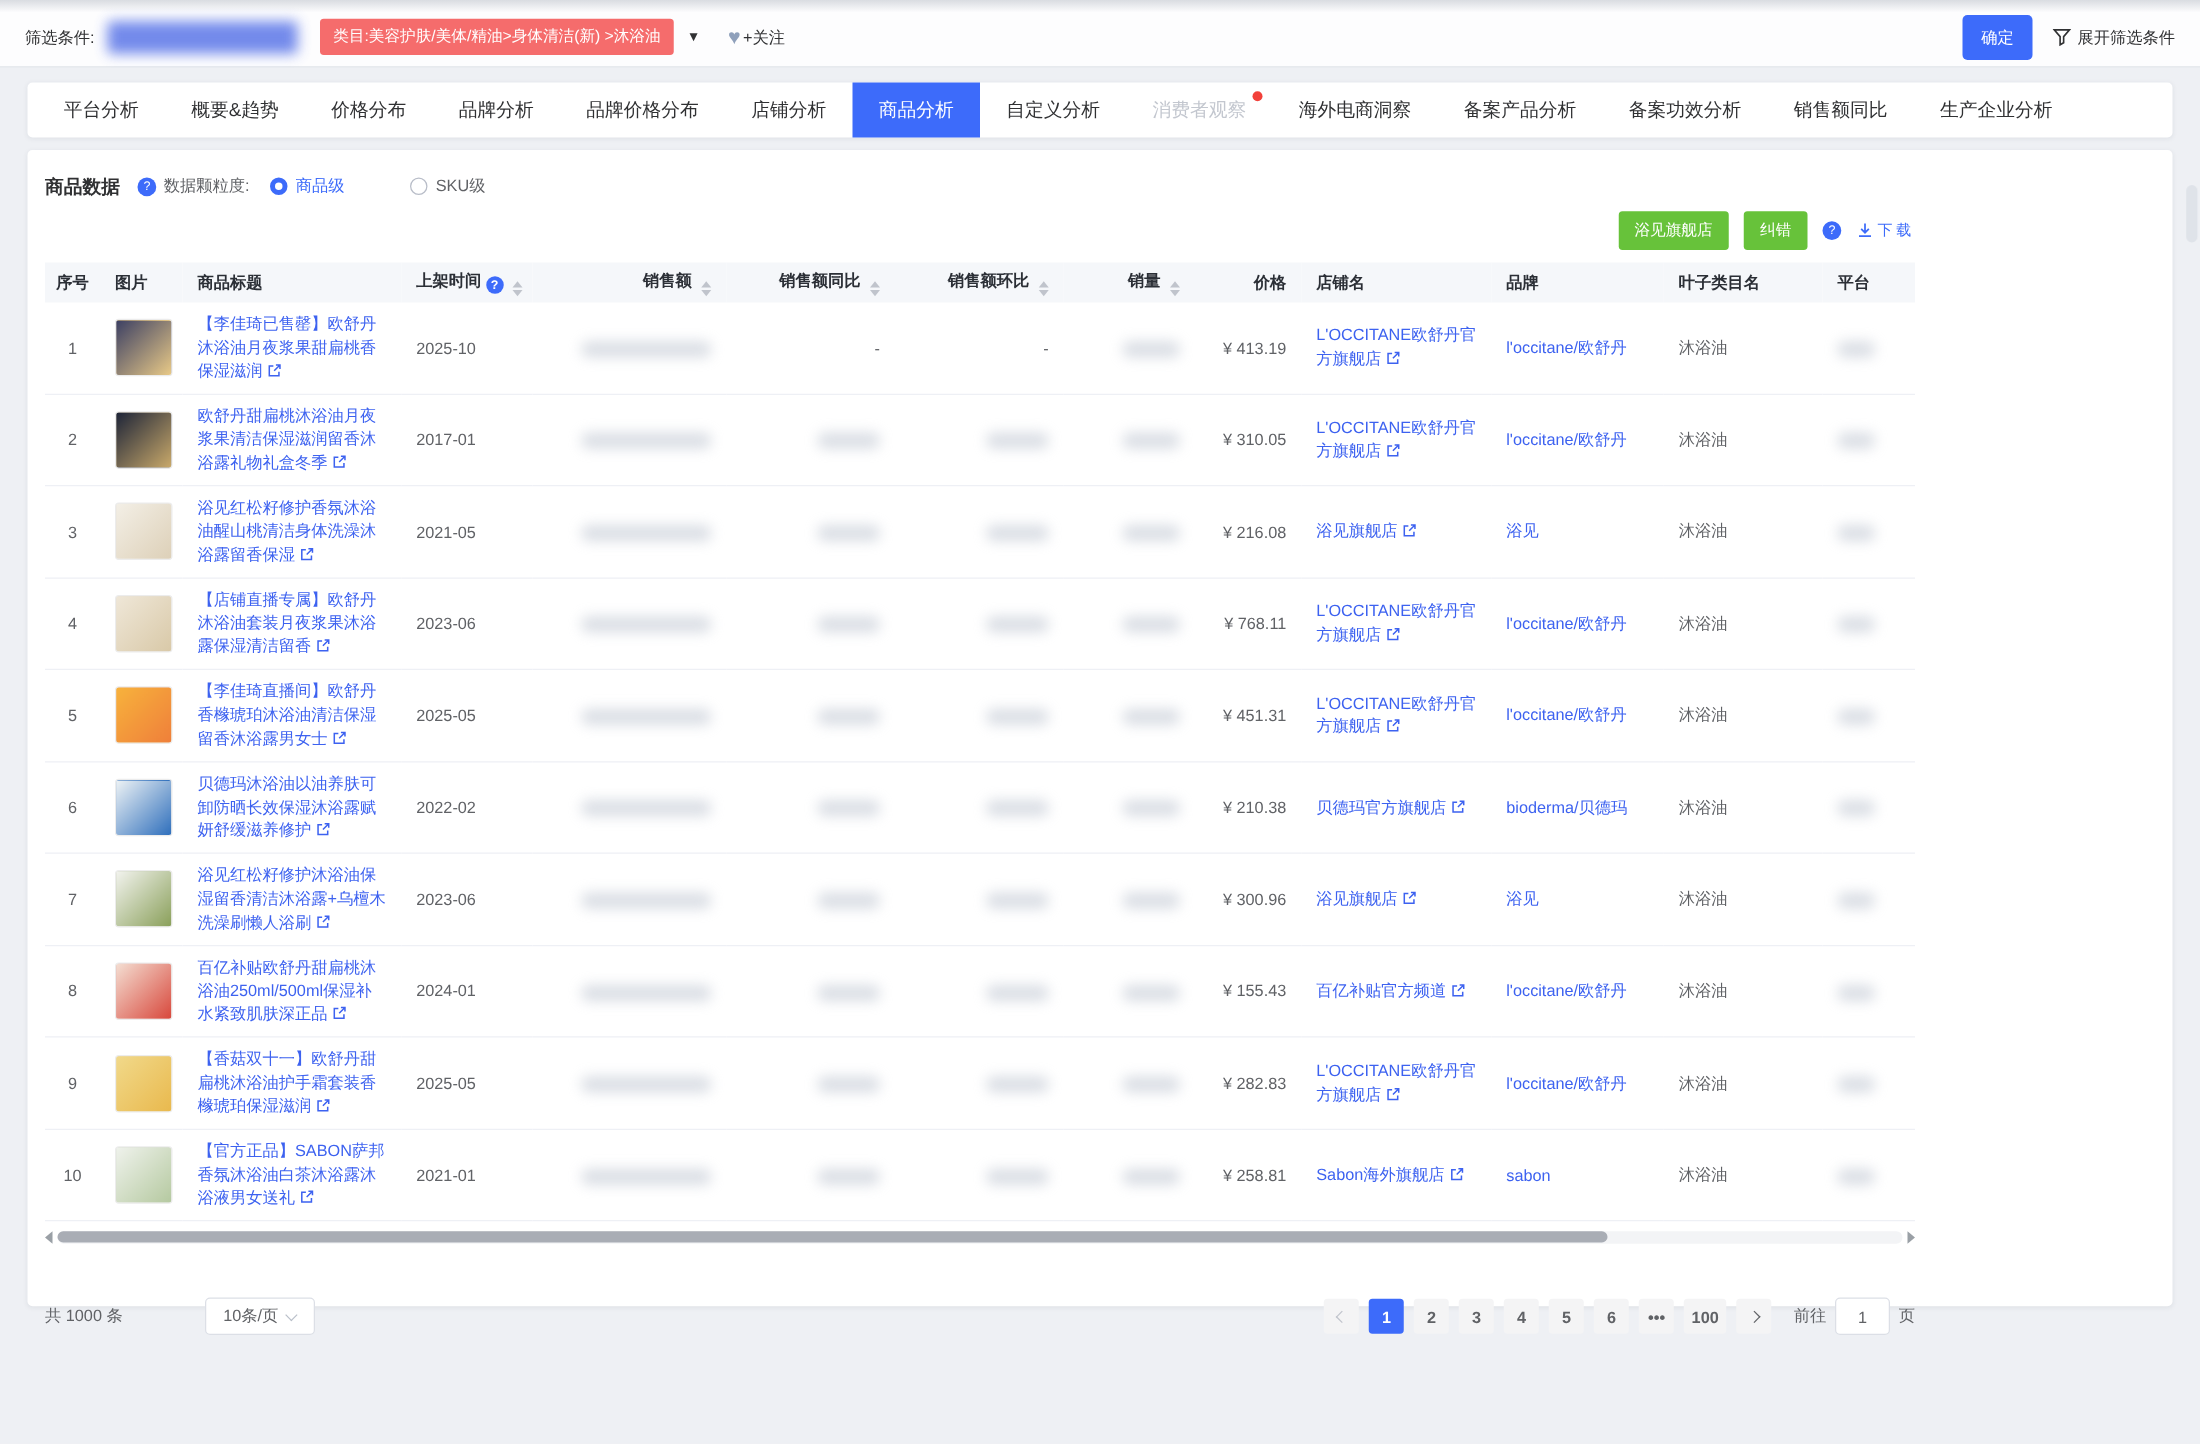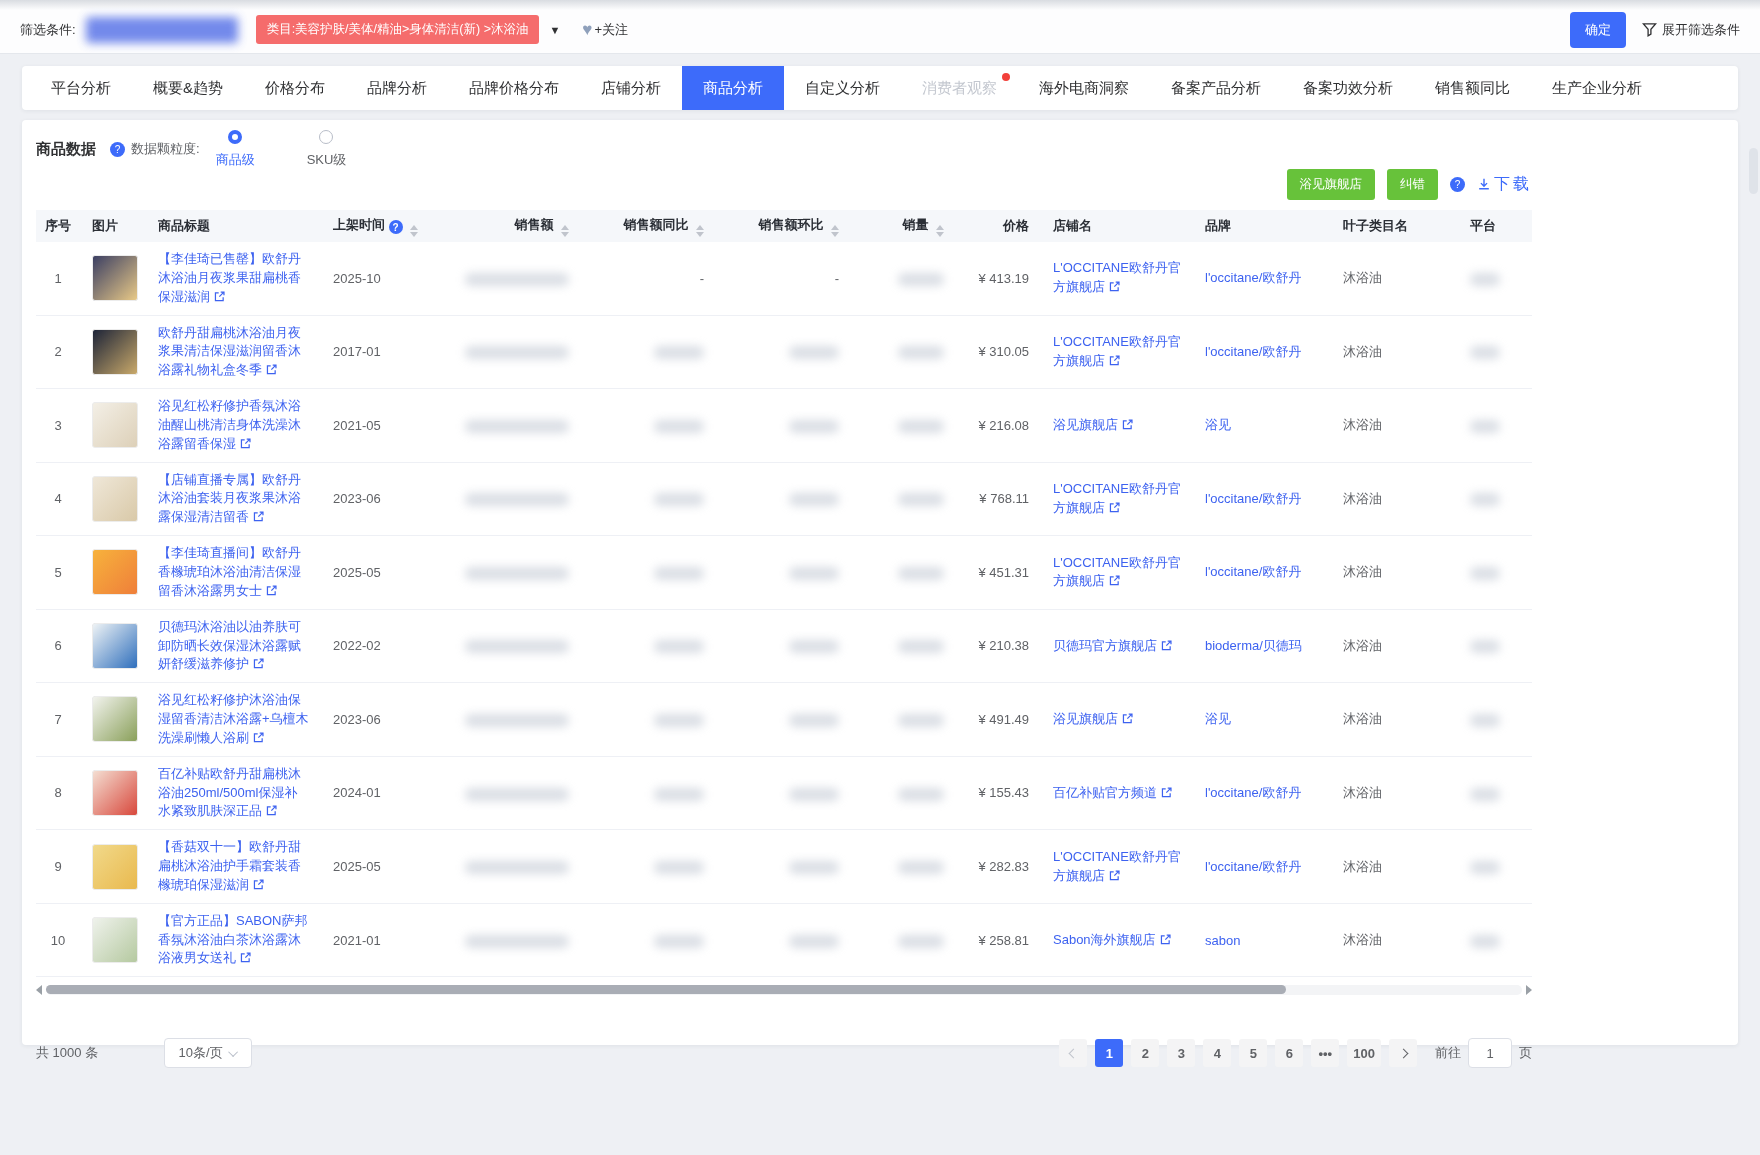--- a/index.html
+++ b/index.html
@@ -42,33 +42,33 @@
   
   .card { margin:10px 22px 0; background:#fff; border-radius:4px;
     box-shadow:0 1px 4px rgba(31,45,61,.07); padding:16px 14px 26px; height:925px; }
   .panel-head { display:flex; align-items:center; height:26px; }
   .panel-title { font-size:15px; font-weight:bold; color:#303133; }
   .help { width:15px; height:15px; border-radius:50%; background:#3d6bfa; color:#fff;
     font-size:10px; display:inline-flex; align-items:center; justify-content:center;
     cursor:pointer; flex:none; }
   .panel-head .help { margin-left:14px; }
   .gran-lbl { margin-left:6px; font-size:13px; color:#606266; }
-  .radio { display:flex; align-items:center; margin-left:16px; cursor:pointer; gap:7px;flex-direction:column; }
+  .radio { display:flex; align-items:center; margin-left:16px; cursor:pointer; gap:7px; }
   .radio .rb { width:14px; height:14px; border-radius:50%; background:#fff;
     border:1px solid #b8bdc8; }
   .radio.checked .rb { border:4px solid #3d6bfa; }
   .radio .rl { font-size:13px; color:#606266; }
   .radio.checked .rl { color:#3d6bfa; }
   .radio + .radio { margin-left:52px; }
 
   .toolbar { width:1496px; display:flex; align-items:center; justify-content:flex-end;
     gap:12px; margin-top:8px; height:28px; }
   .btn-green { background:#67c23a; border:none; color:#fff; font-size:12.5px;
     padding:7px 13px; border-radius:3px; cursor:pointer; font-family:inherit; }
-  .download { display:flex; align-items:center; gap:3px; color:#3d6bfa; font-size:16px;
+  .download { display:flex; align-items:center; gap:3px; color:#3d6bfa; font-size:12px;
     letter-spacing:3px; cursor:pointer; }
 
   
   table { width:1496px; border-collapse:collapse; table-layout:fixed; margin-top:12px; }
   thead th { background:#f5f7fa; height:32px; font-size:13px; font-weight:bold;
     color:#2b2f36; padding:0 12px; text-align:left; white-space:nowrap; }
   thead th:nth-child(1) { text-align:center; padding:0 4px; }
   thead th:nth-child(5),thead th:nth-child(6),thead th:nth-child(7),
   thead th:nth-child(8),thead th:nth-child(9) { text-align:right; }
   tbody td { border-bottom:1px solid #eef0f5; font-size:13px; color:#606266;
@@ -381,21 +381,21 @@
           </td>
     <td><a class="tlink"><span>浴见红松籽修护沐浴油保湿留香清洁沐浴露+乌檀木洗澡刷懒人浴刷</span><svg class="lo" width="13" height="13" viewBox="0 0 16 16" fill="none" stroke="#3d62f0" stroke-width="1.5">
                 <path d="M7 3.5H3v9.5h9.5V9"></path>
                 <path d="M9.5 2.5H13.5V6.5M13 3 7.8 8.2"></path>
               </svg></a></td>
     <td>2023-06</td>
     <td><span class="blob" style="width:104px"></span></td>
     <td><span class="blob" style="width:50px"></span></td>
     <td><span class="blob" style="width:50px"></span></td>
     <td><span class="blob" style="width:46px"></span></td>
-    <td>¥ 491.49</td>
+    <td>¥ 300.96</td>
     <td><a class="slink"><span>浴见旗舰店</span><svg class="lo" width="13" height="13" viewBox="0 0 16 16" fill="none" stroke="#3d62f0" stroke-width="1.5">
                 <path d="M7 3.5H3v9.5h9.5V9"></path>
                 <path d="M9.5 2.5H13.5V6.5M13 3 7.8 8.2"></path>
               </svg></a></td>
     <td><span class="brand">浴见</span></td>
     <td>沐浴油</td>
     <td><span class="blob" style="width:30px"></span></td>
   </tr>
 
   <tr>

